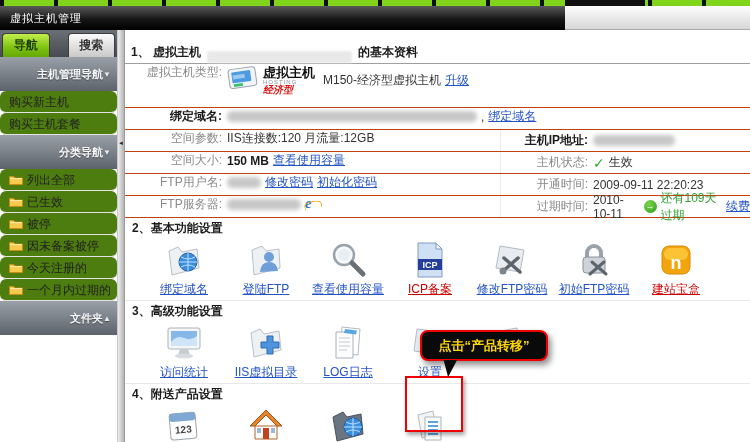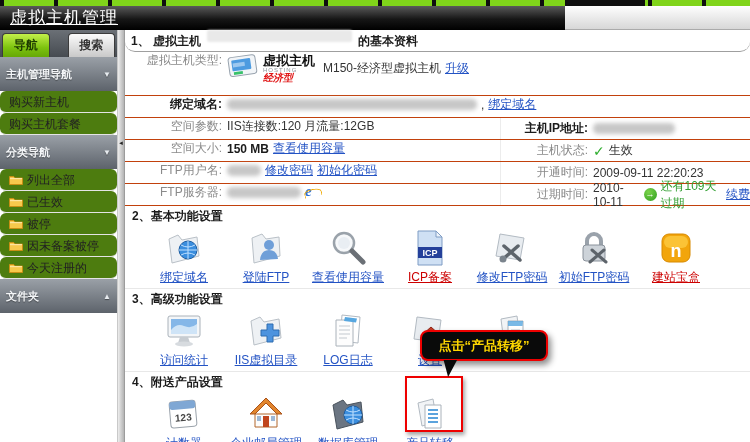--- a/index.html
+++ b/index.html
@@ -7,51 +7,51 @@
   body { font-family:"Liberation Sans","DejaVu Sans",sans-serif; }
   .screen { position:relative; width:750px; height:442px; background:#fff; overflow:hidden; }
 
   
   .topstrip { position:relative; height:6px;
     background:repeating-linear-gradient(90deg,#0f0f0f 0 4px,#80d41a 4px 54px); }
   .topstrip .blackseg { position:absolute; left:565px; top:0; width:80px; height:6px; background:#0f0f0f; }
 
   
   .titlebar { position:relative; height:24px; background:linear-gradient(#5a5a5a,#161616 55%,#000); }
-  .titlebar .t { position:absolute; left:10px; top:0; line-height:24px; color:#fff; font-size:17px; letter-spacing:1px;text-decoration:underline; }
+  .titlebar .t { position:absolute; left:10px; top:0; line-height:24px; color:#fff; font-size:11px; letter-spacing:1px; }
   .titlebar .light { position:absolute; right:0; top:0; width:185px; height:24px;
     background:linear-gradient(#fefefe,#d7d7d7); border-bottom:1px solid #aaa; }
 
   .bodywrap { display:flex; height:412px; }
 
   
   .sidebar { width:118px; background:#fff; border-right:1px solid #c9c9c9; font-size:12px; }
   .tabs { display:flex; gap:18px; padding:3px 2px 0 2px; background:linear-gradient(#6b7076,#464b51); height:27px; }
   .tab { flex:1; text-align:center; line-height:22px; height:24px; font-weight:bold; font-size:12px;
     border-radius:4px 4px 0 0; border:1px solid #3c3c3c; border-bottom:none; }
   .tab.active { background:linear-gradient(#c3ef4a,#7cc20e 60%,#66a806); color:#15300+0; color:#1d3a00; }
   .tab.inactive { background:linear-gradient(#fbfbfb,#c9c9c9); color:#333; }
   .sec-hdr { height:19px; line-height:19px; padding:17px 6px; color:#f4f6f8; font-size:11px; font-weight:bold;
     background:linear-gradient(#9aa0a7,#5d636b); text-shadow:0 1px 1px rgba(0,0,0,.4);
-    display:flex; justify-content:space-between; align-items:center; }
+    display:flex; justify-content:flex-end; align-items:center; }
   .sec-hdr .arr { font-size:8px; color:#e7ebef; }
   .side-item { height:22px; line-height:22px; padding-left:9px; color:#222; border-bottom:1px solid #e4e4e4;
     display:flex; align-items:center; gap:4px; background:#4d7c0f; cursor:pointer;border-radius:6px; }
   .side-item .ficon { display:inline-flex; width:14px; }
 
   
   .splitter { width:7px; background:linear-gradient(90deg,#ededed,#b3b3b3); border-right:1px solid #9c9c9c;
     position:relative; cursor:col-resize; }
   .splitter .sarr { position:absolute; top:110px; left:0px; font-size:6px; color:#222; }
   .splitter .sarr::before { content:"◄"; }
 
   
   .content { flex:1; background:#fff; font-size:12px; color:#333; }
-  .sec1-hdr { height:22px; line-height:22px; border-bottom:1px solid #9f9f9f; font-weight:bold; color:#1b1b1b;
-    padding-left:6px; display:flex; align-items:flex-start; gap:6px;border-radius:10px; }
+  .sec1-hdr { height:34px; line-height:22px; border-bottom:1px solid #9f9f9f; font-weight:bold; color:#1b1b1b;
+    padding-left:6px; display:flex; align-items:flex-end; gap:6px; }
   .hdrblur { display:inline-block; width:145px; height:12px; background:#e9e9e9; border-radius:2px; filter:blur(1px); }
 
   .irow { display:flex; align-items:flex-start; border-bottom:1px solid #c2410c; }
   .irow.h44 { height:44px; } .irow.h22 { height:22px; }
   .lbl { width:102px; text-align:right; color:#8a8a8a; padding-right:5px; flex:none; }
   .lbl.b { color:#1b1b1b; font-weight:bold; }
   .val { flex:1; display:flex; align-items:center; gap:4px; min-width:0; }
   .col2 { width:250px; flex:none; display:flex; align-items:center; border-left:1px solid #ececec; height:100%; }
   .col2 .lbl { width:92px; }
   .col2 .val { flex:1; }
@@ -167,20 +167,29 @@
         </div>
       <div class="side-item">
           <span class="ficon">
             <svg width="14" height="11" viewBox="0 0 14 11">
               <path d="M0.5 2.5 h4.2 l1.2 1.6 h7.6 v6.4 h-13 Z" fill="#f7c94c" stroke="#c98f15"></path>
               <path d="M1 4.6 h12" stroke="#fde4a0" stroke-width="1.2"></path>
             </svg>
           </span>
           <span>今天注册的</span>
         </div>
+      <div class="side-item">
+          <span class="ficon">
+            <svg width="14" height="11" viewBox="0 0 14 11">
+              <path d="M0.5 2.5 h4.2 l1.2 1.6 h7.6 v6.4 h-13 Z" fill="#f7c94c" stroke="#c98f15"></path>
+              <path d="M1 4.6 h12" stroke="#fde4a0" stroke-width="1.2"></path>
+            </svg>
+          </span>
+          <span>一个月内过期的</span>
+        </div>
 
       <div class="sec-hdr">
         <span>文件夹</span>
         <span class="arr">▲</span>
       </div>
     </aside>
 
     <div class="splitter">
         <span class="sarr"></span>
       </div>

